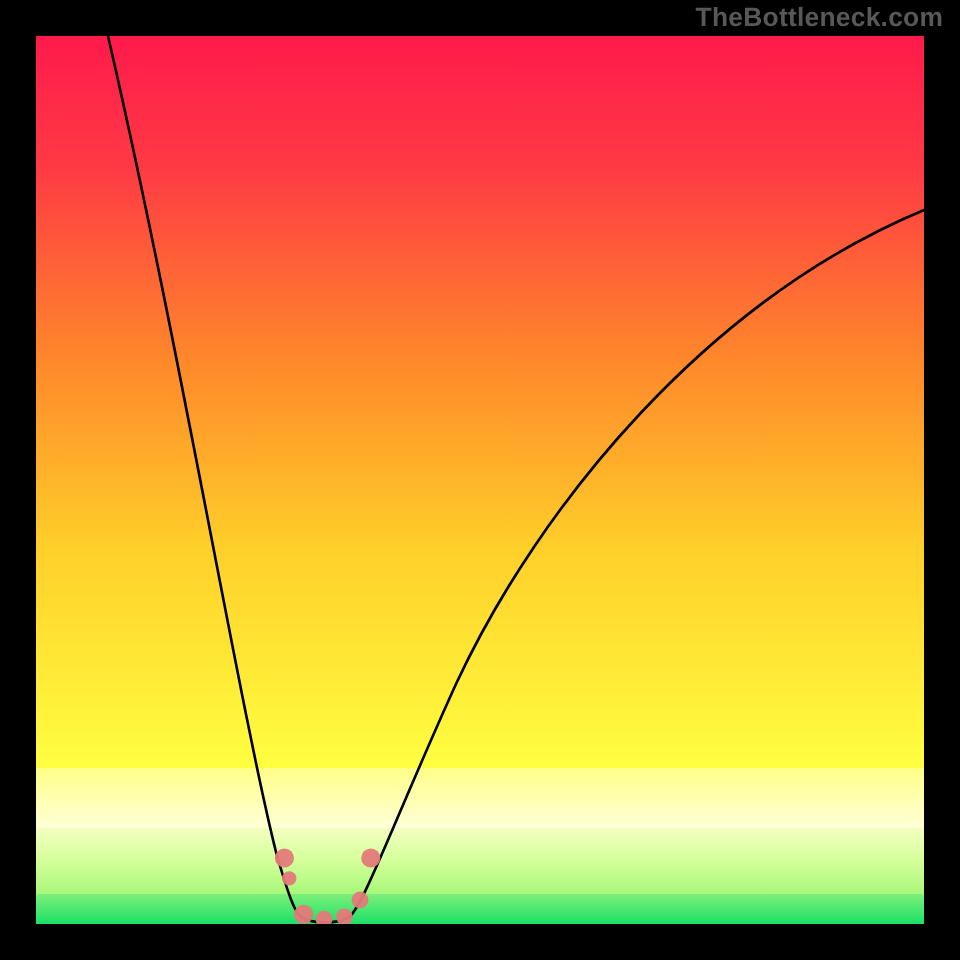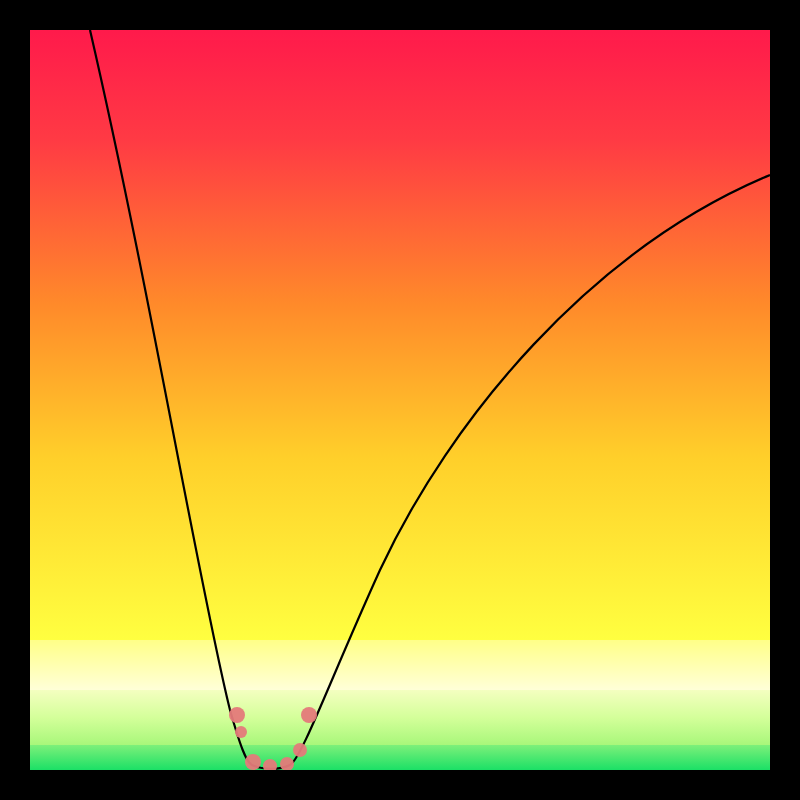--- a/index.html
+++ b/index.html
@@ -39,20 +39,21 @@
     position: absolute;
     inset: 0;
     width: 100%;
     height: 100%;
   }
 </style>
 </head>
 <body>
 
 <div class="container">
+  <div class="watermark">TheBottleneck.com</div>
 
   <div class="plot-area">
     <svg class="gradient-bg" viewBox="0 0 740 740" preserveAspectRatio="none">
       <defs>
         <linearGradient id="g1" x1="0" y1="0" x2="0" y2="1">
           <stop offset="0%" stop-color="#ff1a4b"></stop>
           <stop offset="18%" stop-color="#ff3a44"></stop>
           <stop offset="45%" stop-color="#ff8a2a"></stop>
           <stop offset="70%" stop-color="#ffcf2a"></stop>
           <stop offset="100%" stop-color="#ffff40"></stop>

